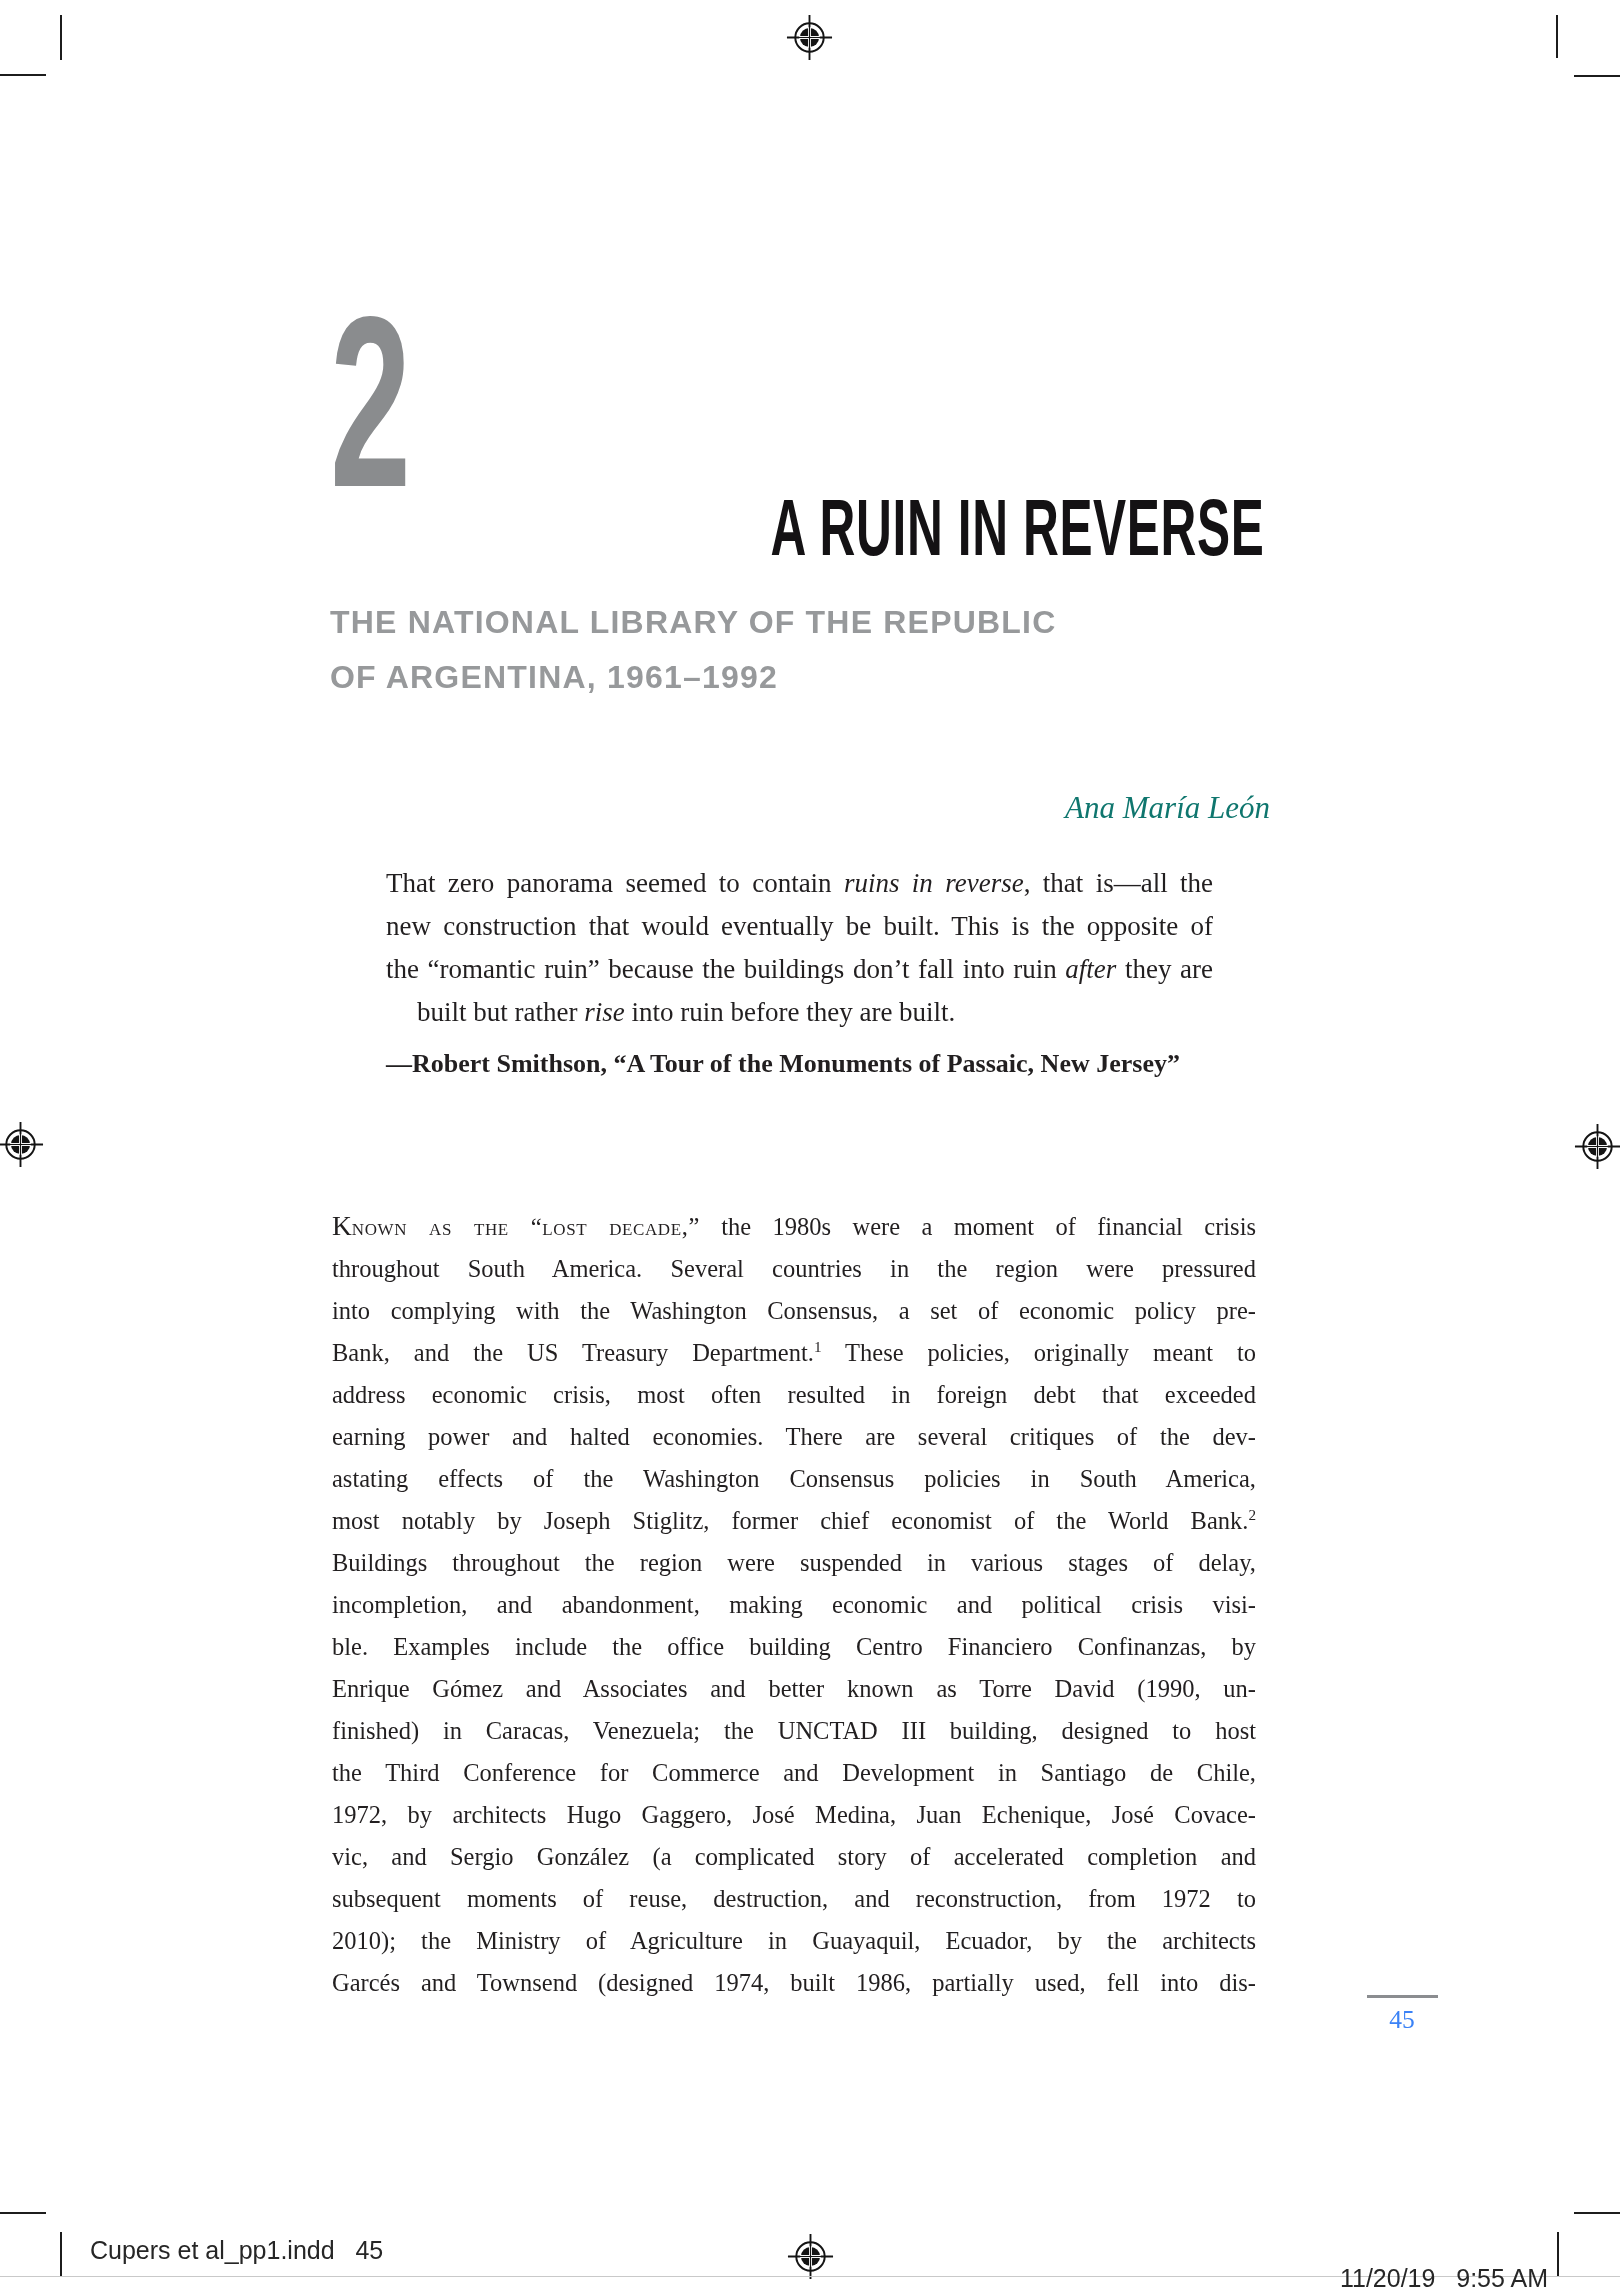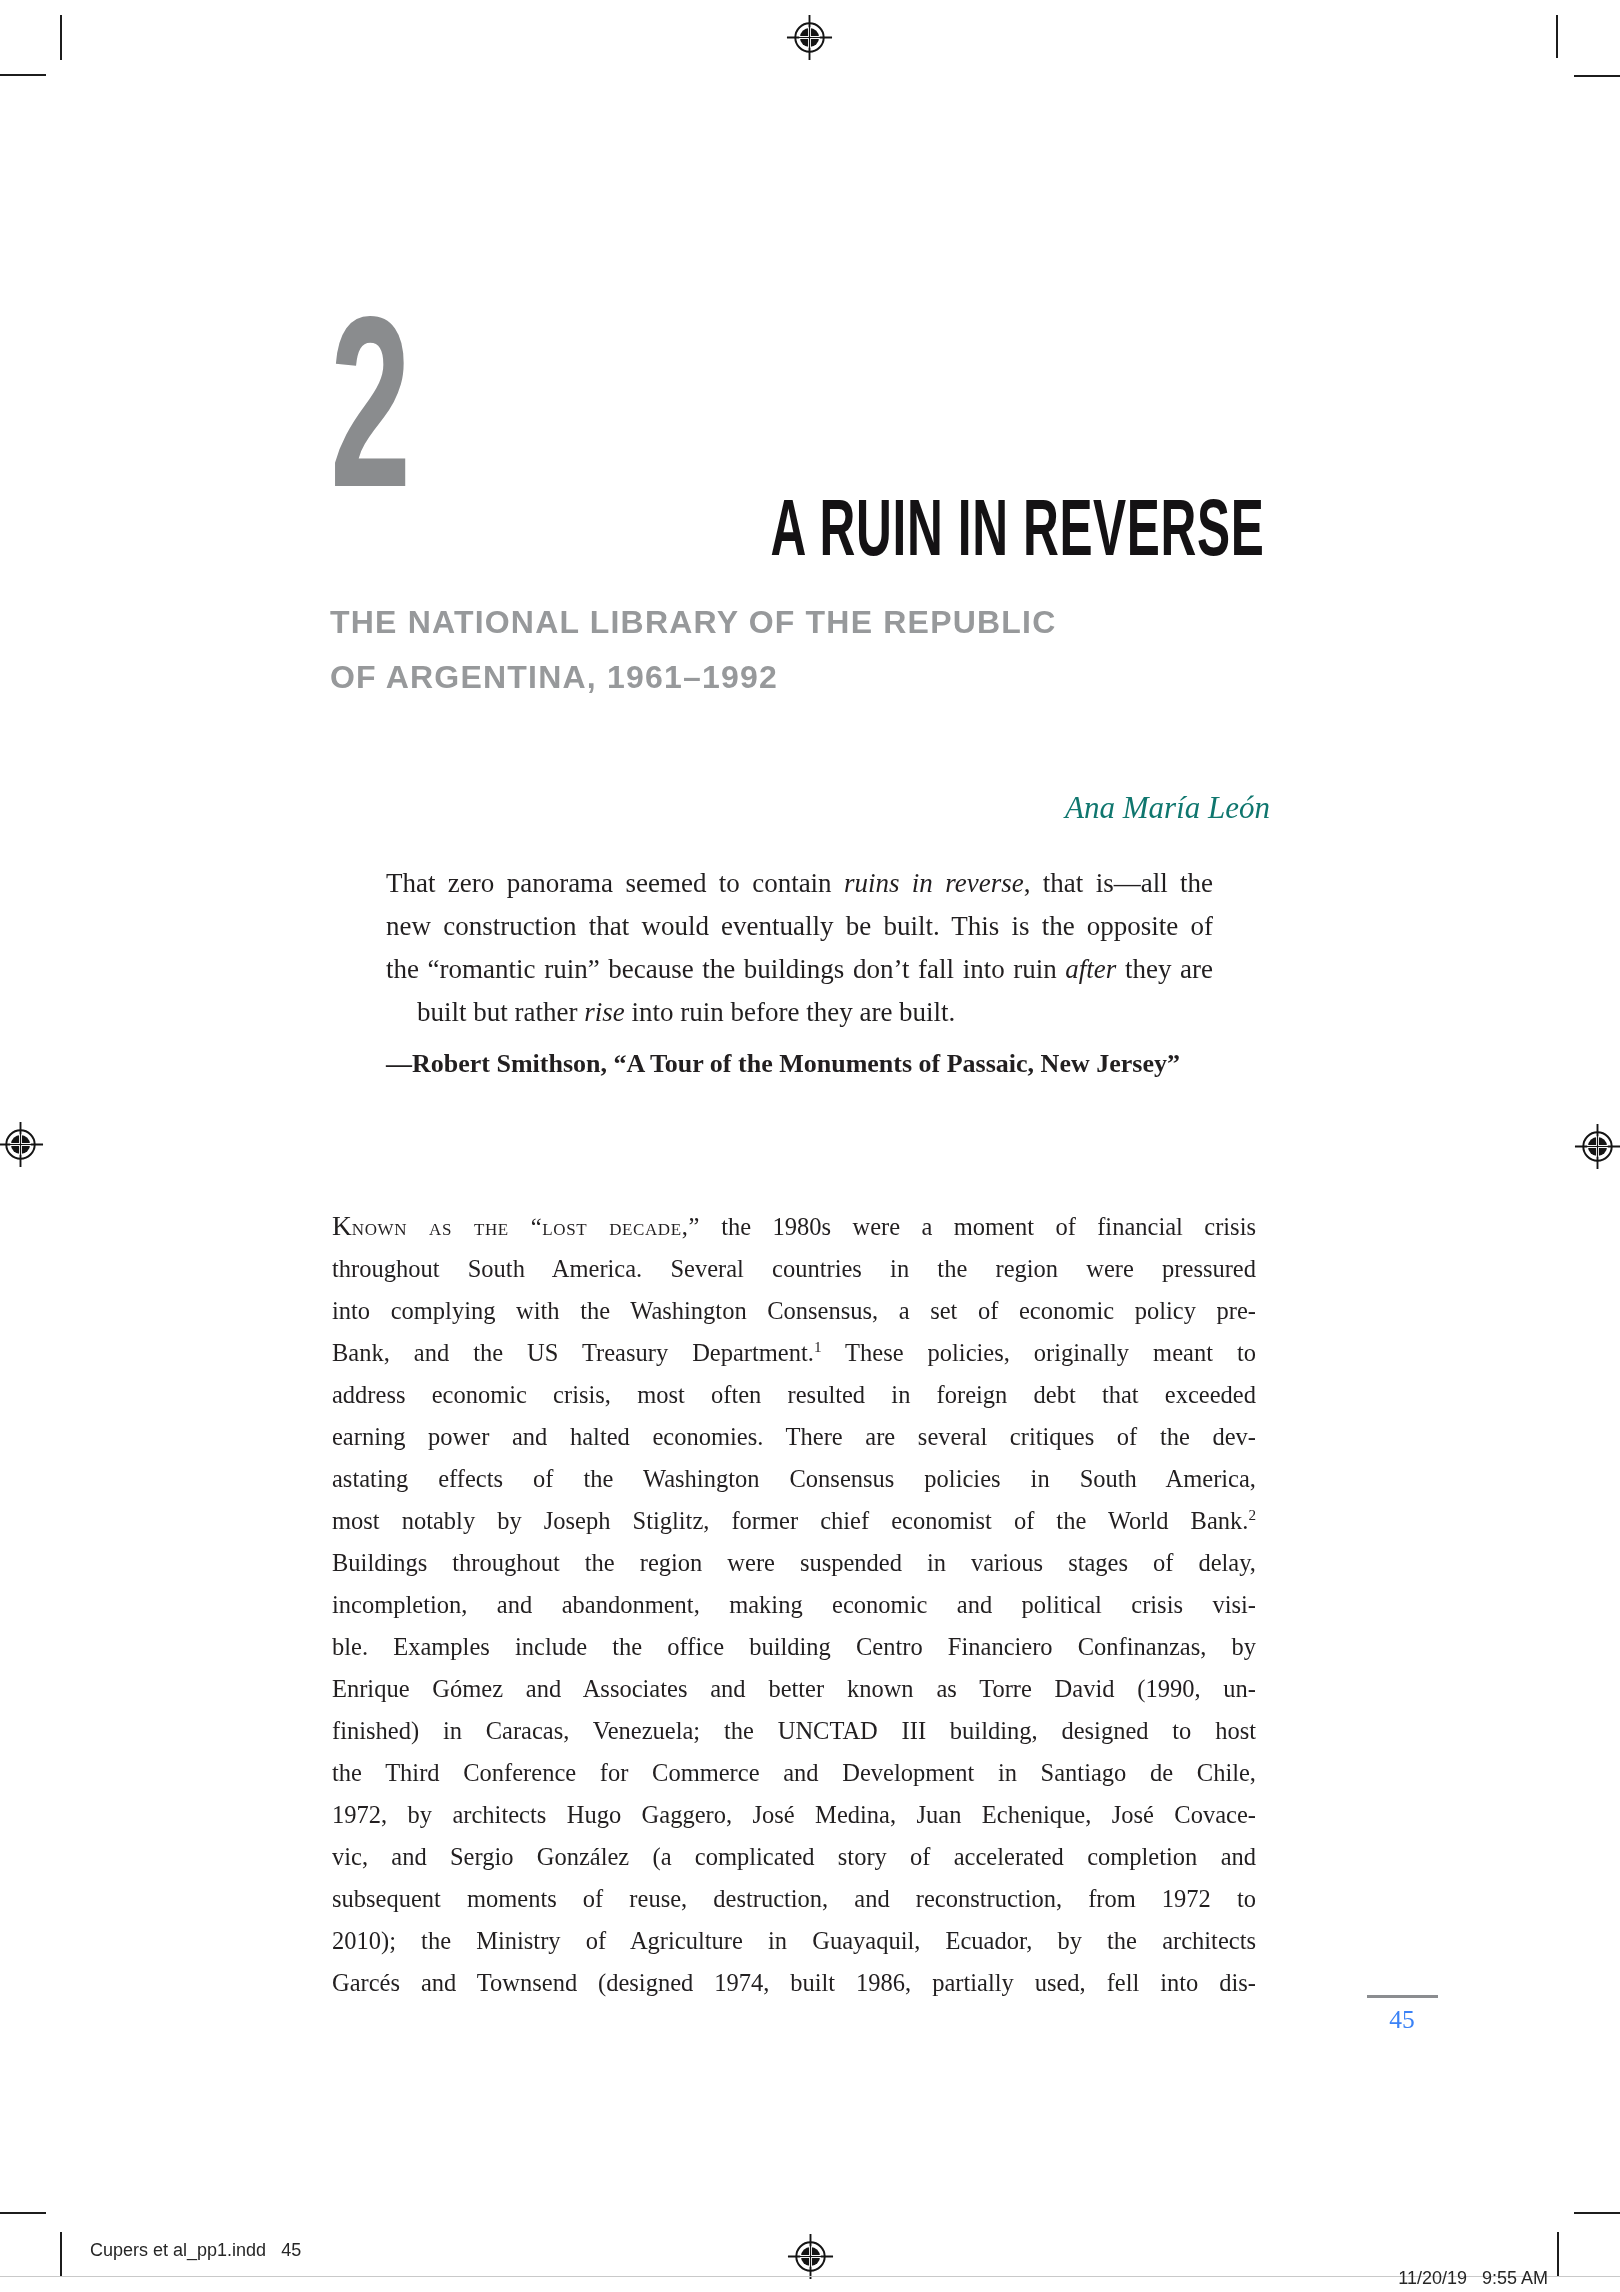--- a/index.html
+++ b/index.html
@@ -47,21 +47,21 @@
   .seg-i { font-style:italic; }
   .seg-sc { font-variant:small-caps; letter-spacing:0.6px; }
   .seg-sc-cap { font-size:1.12em; }
   .seg-sup { vertical-align:super; font-size:0.62em; line-height:0; }
   
   .pagenum-rule { position:absolute; left:1367px; top:1995px; width:71px; height:2.9px; background:#8b8d90; }
   .pagenum { position:absolute; left:1359px; top:2003px; width:86px; text-align:center; font-size:25.5px; line-height:33px; color:#3b82f6; }
   
   .footer-slug {
     position:absolute; top:2237px; font-family:"Liberation Sans", sans-serif;
-    font-size:18px; line-height:27.4px; color:#262626; white-space:pre;
+    font-size:25px; line-height:27.4px; color:#262626; white-space:pre;
   }
   .footer-left { left:90px; }
   .footer-right { right:72px;margin-top:28px; }
 </style>
 </head>
 <body>
 
 <svg width="0" height="0" style="position:absolute">
   <defs>
     <g id="regmark">

